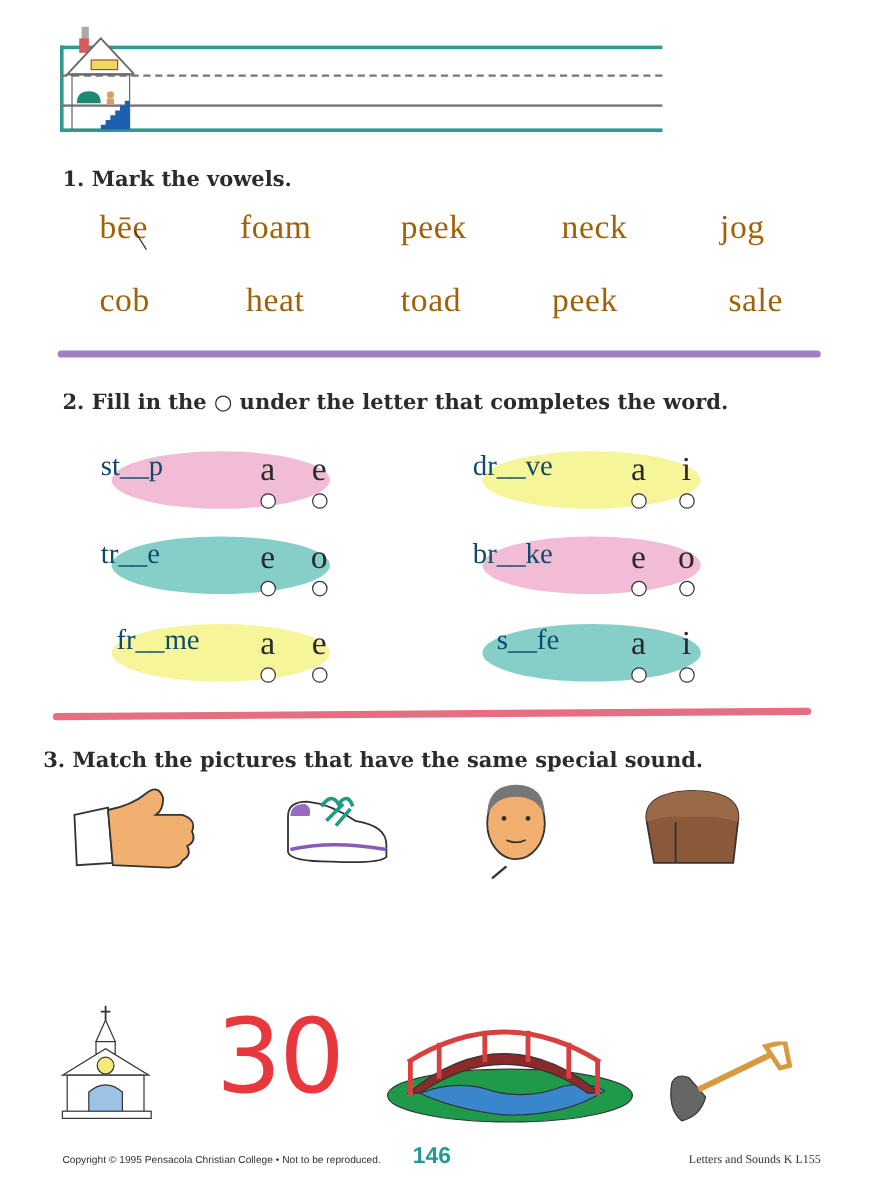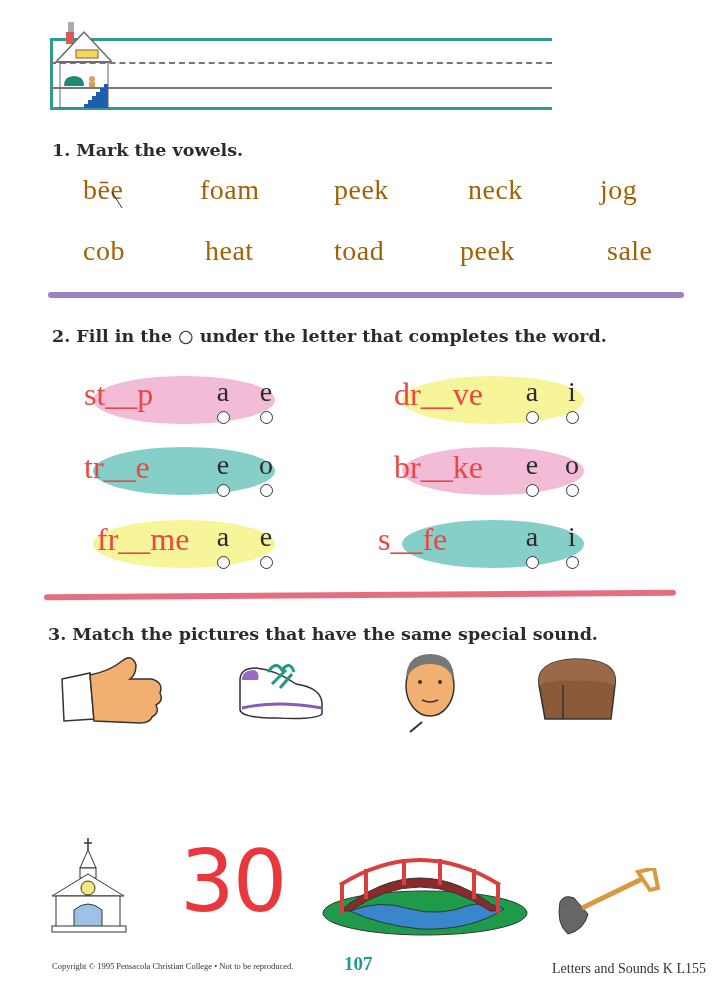--- a/index.html
+++ b/index.html
@@ -10,24 +10,24 @@
   .hw .top{position:absolute;left:0;right:0;top:0;height:3px;background:#2e9a92;}
   .hw .bot{position:absolute;left:0;right:0;bottom:0;height:3px;background:#2e9a92;}
   .hw .left{position:absolute;left:0;top:0;bottom:0;width:3px;background:#2e9a92;}
   .hw .dash{position:absolute;left:0;right:0;top:24px;border-top:2px dashed #777;}
   .hw .mid{position:absolute;left:0;right:0;top:49px;height:2px;background:#777;}
   .house{position:absolute;left:4px;top:-16px;width:58px;height:86px;}
   .heading{font-family:"DejaVu Serif",serif;font-weight:bold;font-size:17.5px;color:#2b2b2b;}
   .word{font-size:28px;color:#a16207;letter-spacing:.5px;}
   .crayon{height:6px;border-radius:3px;}
   .pill{position:absolute;border-radius:50%;}
-  .q{position:absolute;font-size:32px;color:#ef4444;}
+  .q{position:absolute;font-size:24px;color:#0c4a6e;}
   .opt{position:absolute;font-size:28px;color:#2b2b2b;width:20px;text-align:center;}
   .bubble{position:absolute;width:11px;height:11px;border:1.5px solid #333;border-radius:50%;background:#fff;}
-  .foot{font-family:Liberation Serif, serif;}
+  .foot{font-family:Liberation Sans, sans-serif;}
 </style>
 </head>
 <body>
 
 <div class="abs hw">
   <div class="top"></div>
     <div class="left"></div>
     <div class="dash"></div>
     <div class="mid"></div>
     <div class="bot"></div>
@@ -97,29 +97,29 @@
 <div class="bubble" style="left:566px;top:484px;"></div>
 
 <div class="pill" style="left:93px;top:520px;width:182px;height:48px;background:#f7f59a;"></div>
 <div class="q" style="left:97px;top:521px;">fr__me</div>
 <div class="opt" style="left:213px;top:521px;">a</div>
 <div class="opt" style="left:256px;top:521px;">e</div>
 <div class="bubble" style="left:217px;top:556px;"></div>
 <div class="bubble" style="left:260px;top:556px;"></div>
 
 <div class="pill" style="left:402px;top:520px;width:182px;height:48px;background:#86cfc8;"></div>
-<div class="q" style="left:378px;top:521px;text-align:center;">s__fe</div>
+<div class="q" style="left:414px;top:521px;text-align:center;">s__fe</div>
 <div class="opt" style="left:522px;top:521px;">a</div>
 <div class="opt" style="left:562px;top:521px;">i</div>
 <div class="bubble" style="left:526px;top:556px;"></div>
 <div class="bubble" style="left:566px;top:556px;"></div>
 
 <div class="abs crayon" style="left:44px;top:592px;width:632px;background:#e0566a;opacity:.85;transform:rotate(-0.4deg);"></div>
 
-<div class="abs heading" style="left:48px;top:624px;">3.  Match the pictures that have the same special sound.</div>
+<div class="abs heading" style="left:36px;top:624px;">3.  Match the pictures that have the same special sound.</div>
 
 <svg class="abs" style="left:60px;top:655px;" width="110" height="70" viewBox="0 0 110 70">
   <path d="M2 24 L30 18 L34 64 L4 66 Z" fill="#fff" stroke="#333" stroke-width="1.5"></path>
   <path d="M30 20 Q50 16 62 6 Q72 -2 76 10 Q76 20 70 24 L92 24 Q104 28 100 38 Q104 46 96 50 Q100 58 92 62 Q90 68 80 68 L34 66 Z" fill="#f2b070" stroke="#333" stroke-width="1.5"></path>
 </svg>
 <svg class="abs" style="left:236px;top:660px;" width="90" height="62" viewBox="0 0 90 62">
   <path d="M4 20 Q4 8 20 8 Q40 10 60 24 Q86 28 86 44 L86 54 Q80 60 40 58 Q6 58 4 50 Z" fill="#fff" stroke="#333" stroke-width="1.5"></path>
   <path d="M6 20 Q6 10 18 10 Q24 12 22 20 Z" fill="#9a6ac0"></path>
   <path d="M6 48 Q40 40 86 48" stroke="#8a5ab8" stroke-width="3" fill="none"></path>
   <path d="M32 12 Q40 0 46 10 Q54 0 58 12 M36 24 L50 10 M44 28 L56 14" stroke="#1f9a86" stroke-width="3" fill="none"></path>
@@ -164,14 +164,14 @@
       <line x1="178" y1="30" x2="178" y2="58"></line>
     </g>
 </svg>
 <svg class="abs" style="left:554px;top:868px;" width="110" height="70" viewBox="0 0 110 70">
   <path d="M6 34 Q10 26 20 30 L34 46 Q30 62 14 66 Q2 56 6 34 Z" fill="#666" stroke="#333"></path>
   <line x1="28" y1="40" x2="90" y2="10" stroke="#d89a40" stroke-width="5"></line>
   <path d="M84 4 L100 0 L104 20 L96 22 Z" fill="none" stroke="#d89a40" stroke-width="4"></path>
 </svg>
 
 <div class="abs foot" style="left:52px;top:961px;font-size:8.5px;color:#333;">Copyright © 1995 Pensacola Christian College • Not to be reproduced.</div>
-<div class="abs foot" style="left:344px;top:953px;font-size:19px;font-weight:bold;color:#1f9a96;">107</div>
-<div class="abs" style="left:552px;top:961px;font-size:14px;color:#333;">Letters and Sounds K L155</div>
+<div class="abs foot" style="left:344px;top:953px;font-size:19px;font-weight:bold;color:#1f9a96;">146</div>
+<div class="abs" style="left:574px;top:961px;font-size:10px;color:#333;">Letters and Sounds K L155</div>
 
 </body></html>

